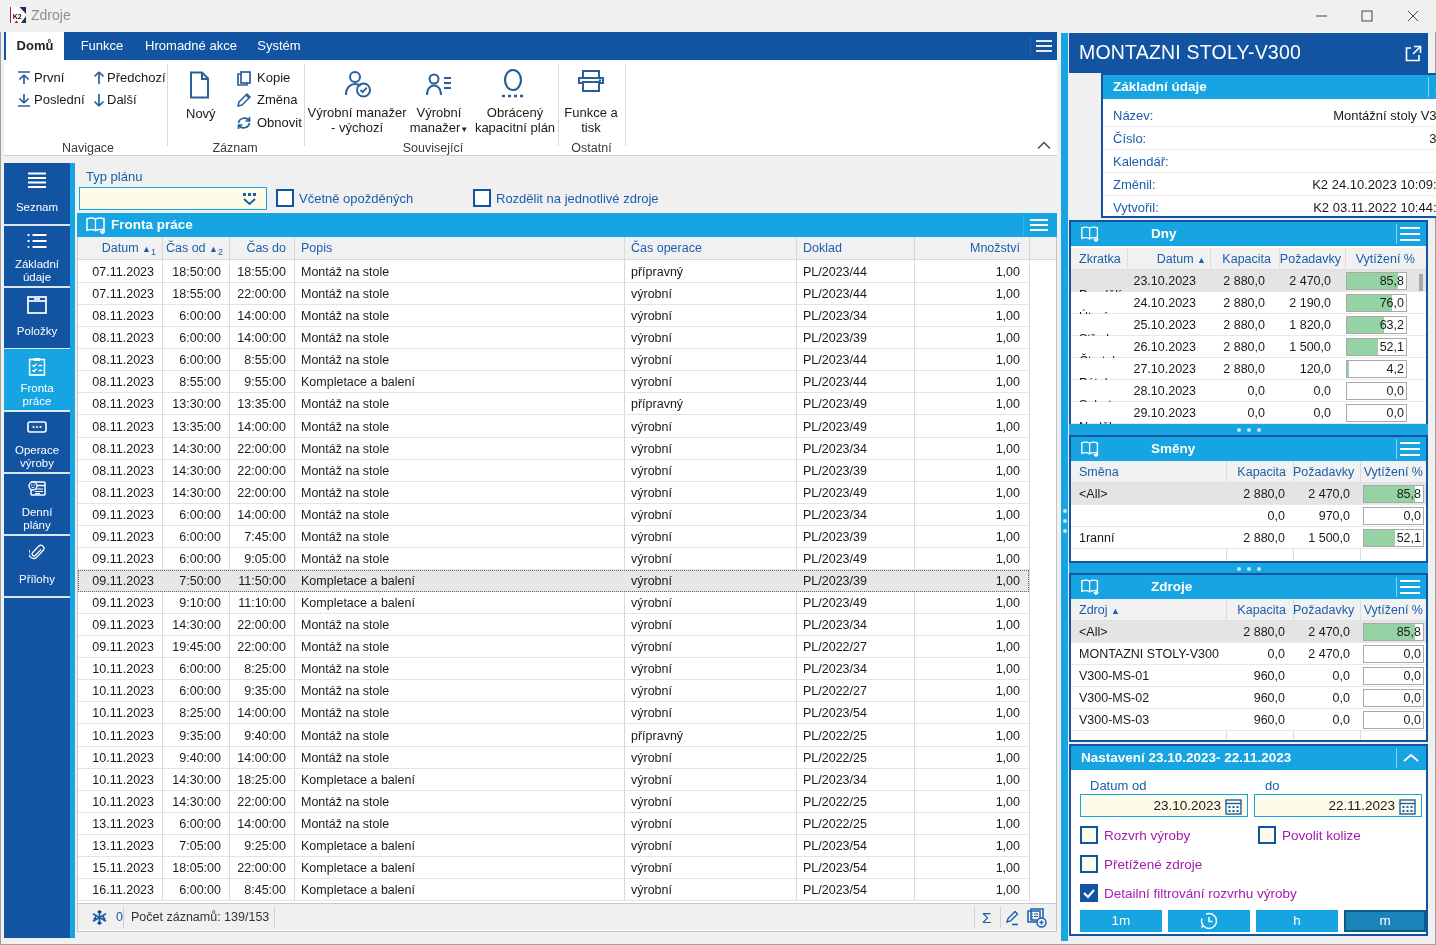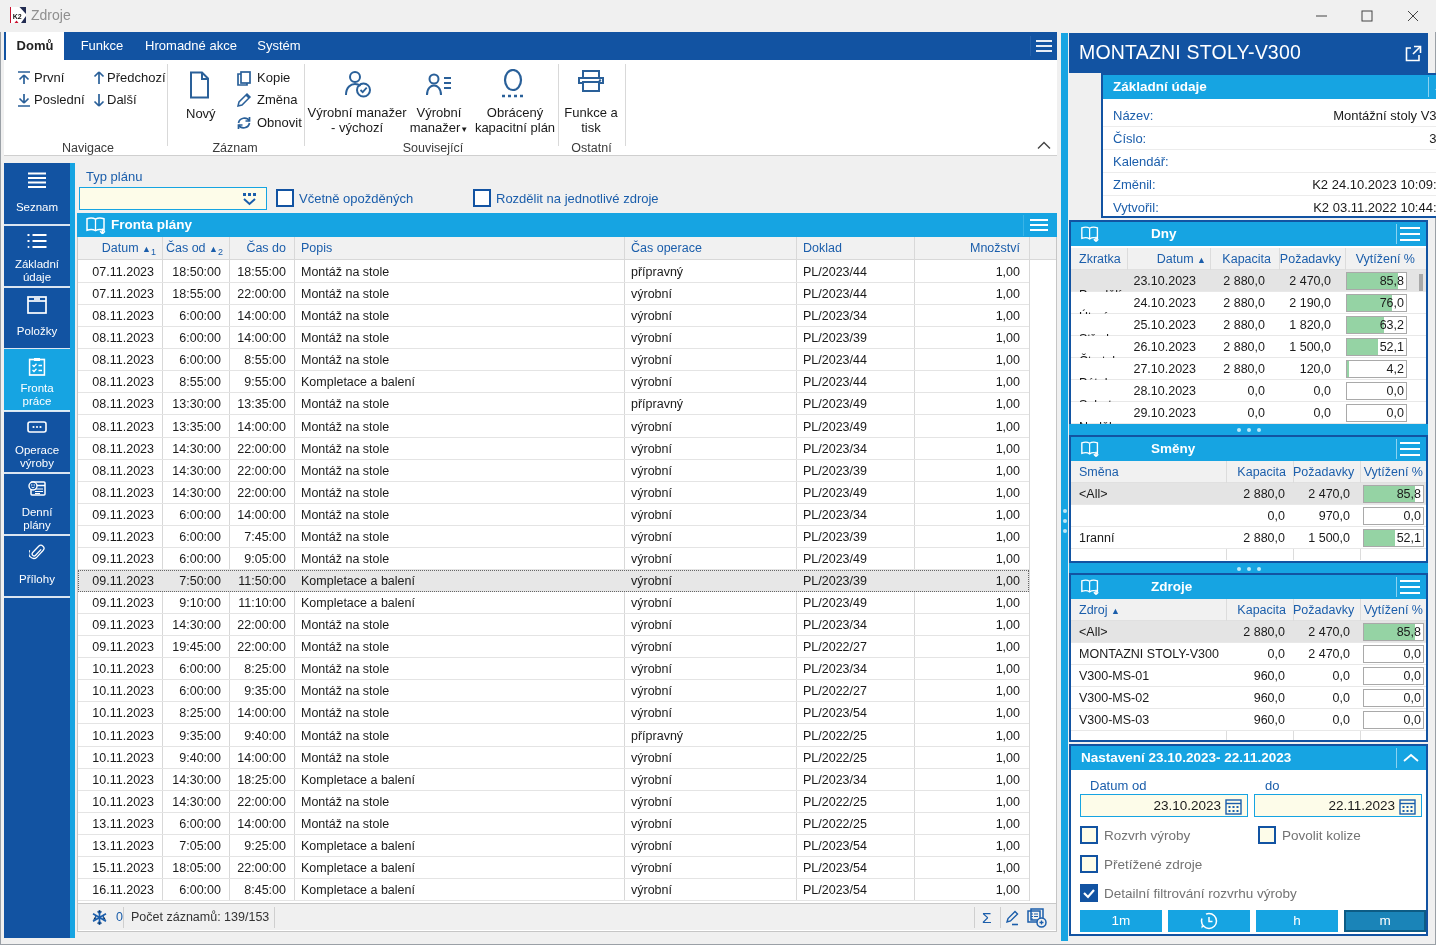--- a/index.html
+++ b/index.html
@@ -86,21 +86,21 @@
 .splitter { position:absolute; left:0; width:359px; height:11px; background:#16a4e2; }
 .dots3 { position:absolute; left:50%; top:50%; transform:translate(-50%,-50%); display:flex; gap:6px; }
 .dots3 s { width:4px; height:4px; border-radius:50%; background:#bfe8f7; }
 
 
 .nlabel { position:absolute; color:#1b5eab; font-size:13px; }
 .dinput { position:absolute; height:23px; background:#fdfce9; border:1px solid #16a4e2; font-size:13.5px; color:#1a1a1a; }
 .dinput .dv { position:absolute; right:26px; top:3px; }
 .cbx { position:absolute; width:18px; height:18px; background:#fdfce9; border:2px solid #1253a2; }
 .cbx.chk { background:#1253a2; }
-.cblab { position:absolute; color:#737373; font-size:13.5px; }
+.cblab { position:absolute; color:#a21caf; font-size:13.5px; }
 .btn { position:absolute; height:22px; background:#16a4e2; color:#fff; font-size:13.5px; text-align:center; line-height:22px; }
 .btn.selb { background:#1a84b8; border:2px solid #0d5c85; line-height:18px; }
 </style></head>
 <body>
 <div id="win"></div>
 
 <div id="title" class="abs">
   <svg class="abs" style="left:10px;top:7px" width="16" height="16" viewBox="0 0 16 16">
     <rect width="16" height="16" fill="#fff"></rect>
     <rect width="1" height="16" fill="#c8102e"></rect>
@@ -294,21 +294,21 @@
 <div class="abs flabel" style="left:299px;top:191px;">Včetně opožděných</div>
 <div class="cb" style="left:473px;top:189px;"></div>
 <div class="abs flabel" style="left:496px;top:191px;">Rozdělit na jednotlivé zdroje</div>
 
 <div id="mainhdr" class="abs">
   <svg class="abs" style="left:8px;top:4px" width="24" height="18" viewBox="0 0 24 18">
       <path d="M10.5 2.2 c-2.3 -1.5 -5.6 -1.5 -8.5 -.5 V13.2 c2.9 -1 6.2 -1 8.5 .5 c2.3 -1.5 5.6 -1.5 8.5 -.5 V1.7 c-2.9 -1 -6.2 -1 -8.5 .5 Z" fill="none" stroke="#fff" stroke-width="1.5"></path>
       <path d="M10.5 2.6 V 14" stroke="#fff" stroke-width="1.3"></path>
       <path d="M17.5 11.5 v5.2 M17.5 16.7 l-2.4 -2.4 M17.5 16.7 l2.4 -2.4" stroke="#fff" stroke-width="1.5" fill="none"></path>
     </svg>
-  <div class="htxt">Fronta plány</div>
+  <div class="htxt">Fronta práce</div>
   <svg class="abs" style="right:4px;top:2px" width="30" height="21">
       <path d="M0 0 v21" stroke="#5fc3ec" stroke-width="1"></path>
       <path d="M7 5 h18 M7 10 h18 M7 15 h18" stroke="#fff" stroke-width="2"></path>
     </svg>
 </div>
 <div id="mainbox" class="abs">
   <div id="colhdr">
     <div class="ch" style="left:0;width:84px;text-align:right;padding-right:6px;">Datum <span style="font-size:9px">▲</span><span style="font-size:9px;vertical-align:-3px">1</span></div>
     <div class="ch" style="left:84px;width:67px;text-align:right;padding-right:6px;">Čas od <span style="font-size:9px">▲</span><span style="font-size:9px;vertical-align:-3px">2</span></div>
     <div class="ch" style="left:151px;width:65px;text-align:right;padding-right:8px;">Čas do</div>

